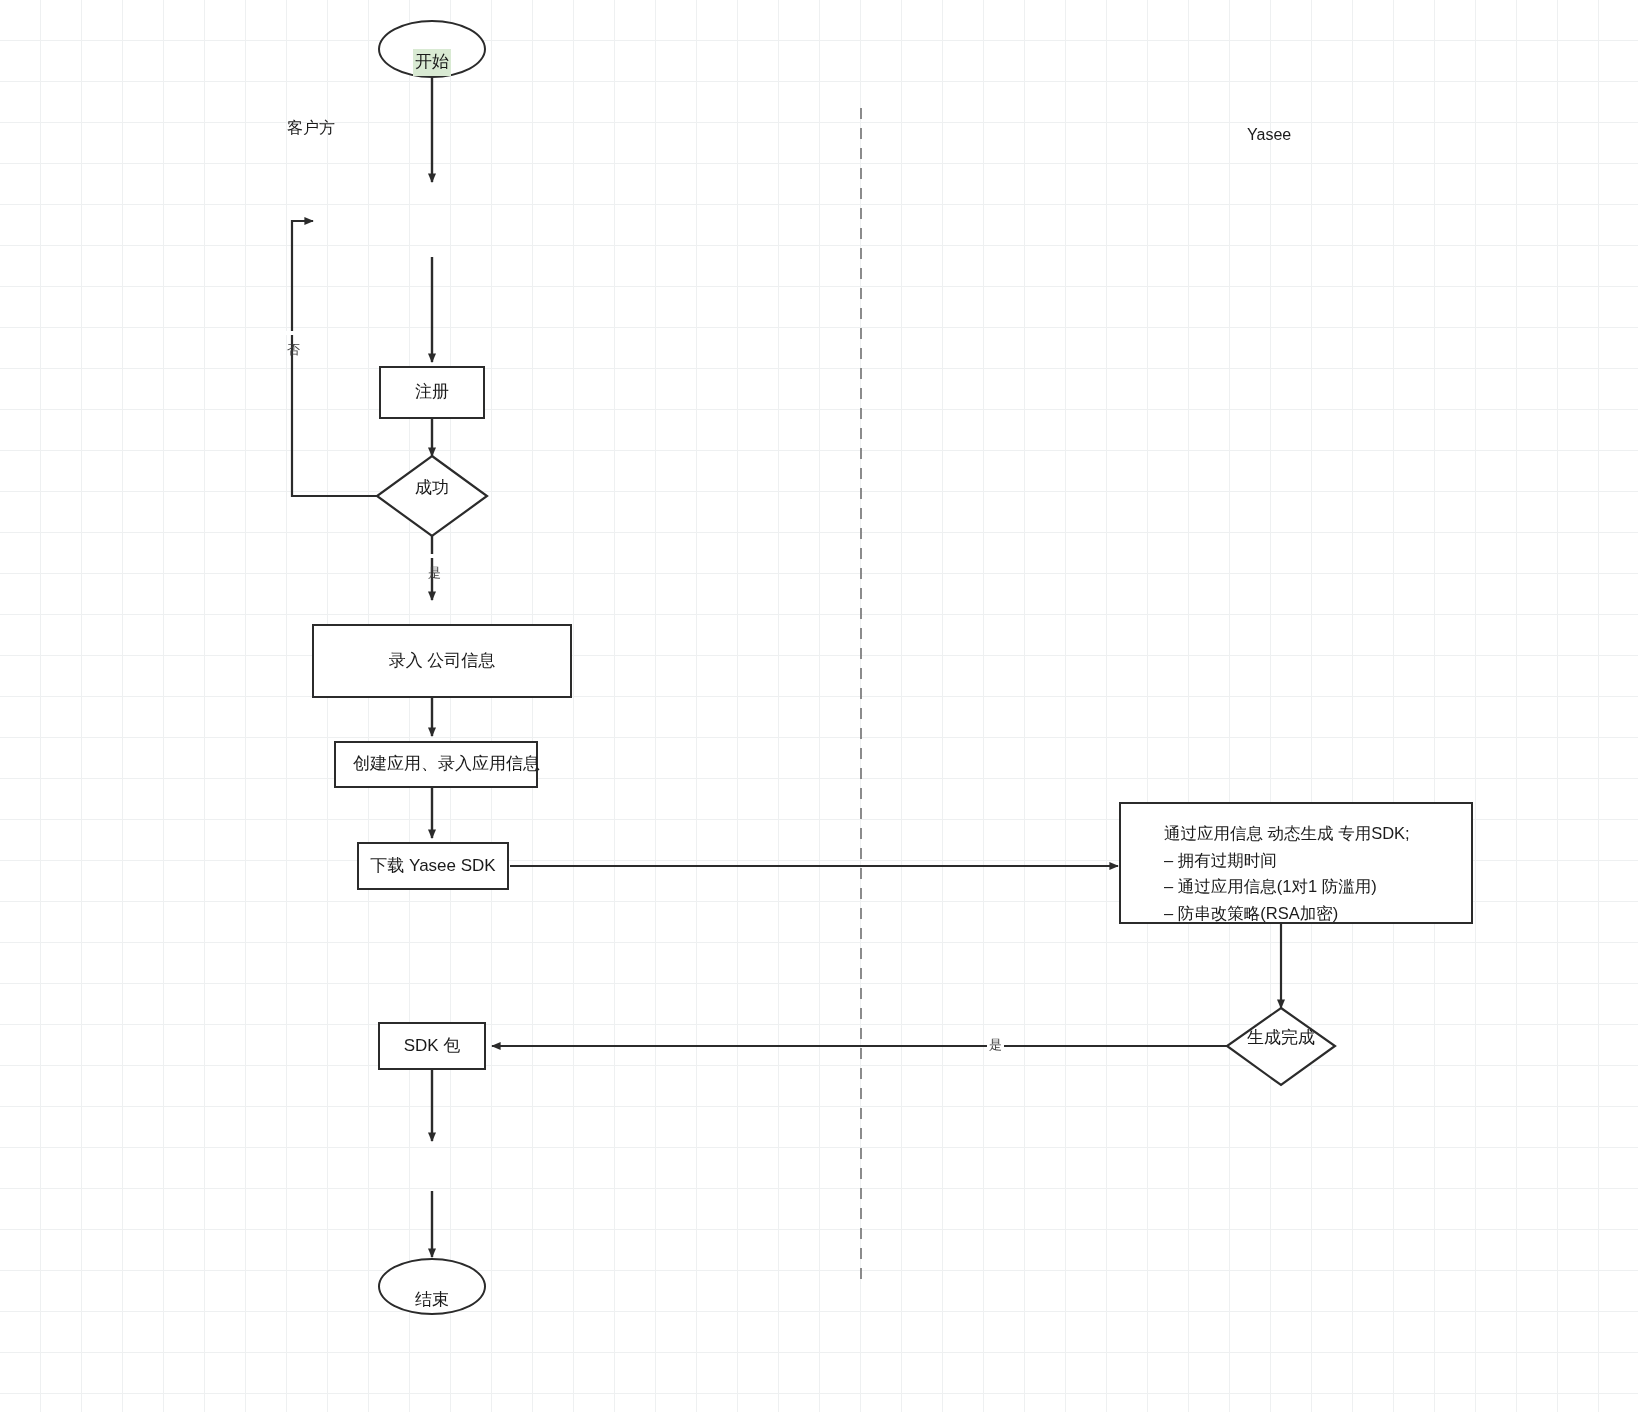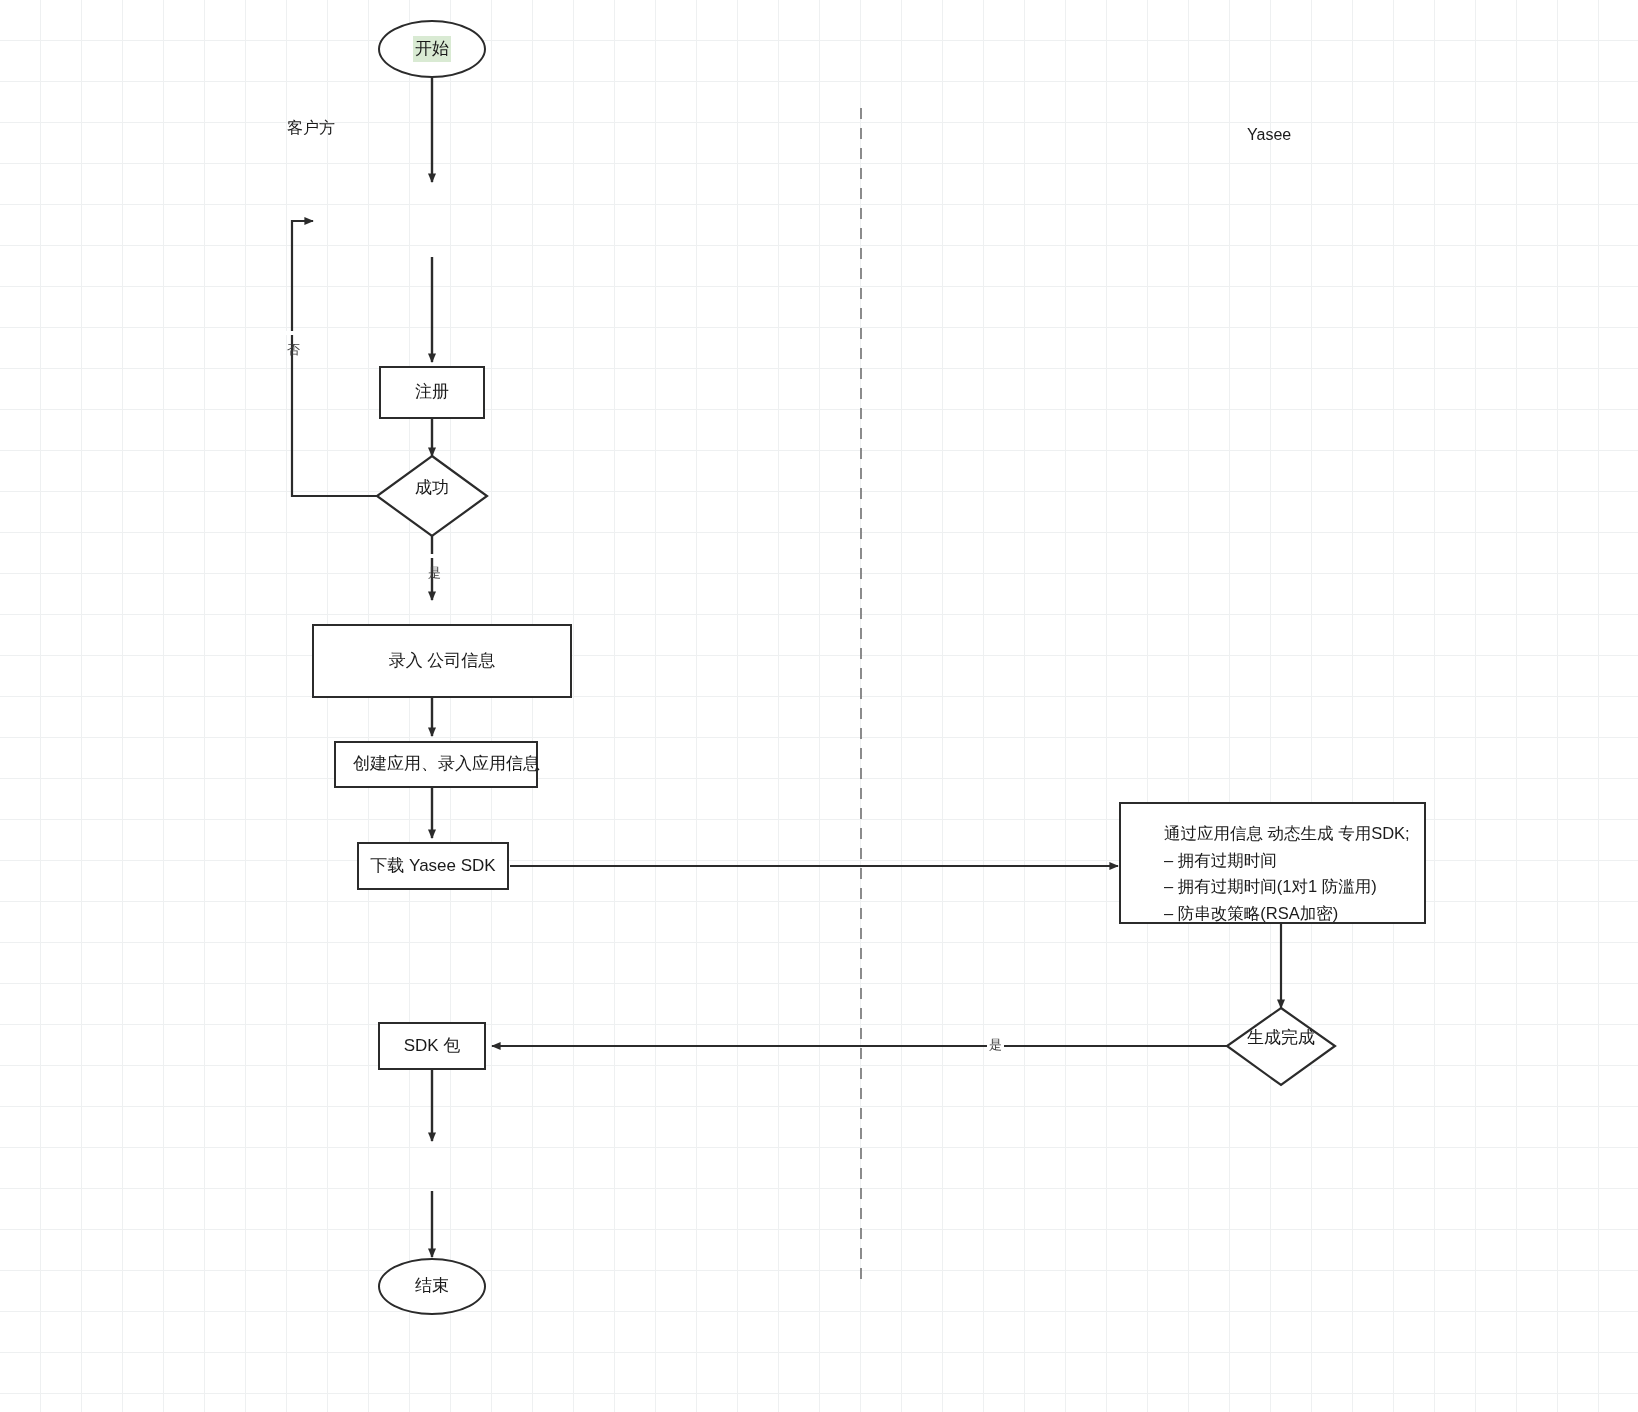--- a/index.html
+++ b/index.html
@@ -37,20 +37,21 @@
     border: 2px solid #2b2b2b;
     color: #1a1a1a;
     font-size: 17px;
     line-height: 1.45;
     text-align: center;
     white-space: nowrap;
   }
   .node.terminator {
     border-radius: 50%;
     border-width: 2px;
+    align-items: flex-end;
   }
   .node.panel {
     display: block;
     text-align: left;
     padding: 16px 14px 10px 14px;
     white-space: normal;
     font-size: 16.5px;
     line-height: 1.62;
   }
   .panel-line { display: block; }
@@ -157,24 +158,24 @@
   </div>
 
   <div class="node" style="left:334px; top:741px; width:204px; height:47px;padding-left:21px;">
     <span>创建应用、录入应用信息</span>
   </div>
 
   <div class="node" style="left:357px; top:842px; width:152px; height:48px;">
     <span>下载 Yasee SDK</span>
   </div>
 
-  <div class="node panel" style="left:1119px; top:802px; width:307px; height:122px;padding-left:43px;">
+  <div class="node panel" style="left:1119px; top:802px; width:354px; height:122px;padding-left:43px;">
     <span class="panel-line">通过应用信息 动态生成 专用SDK;</span>
     <span class="panel-line">–  拥有过期时间</span>
-    <span class="panel-line">–  拥有过期时间(1对1 防滥用)</span>
+    <span class="panel-line">–  通过应用信息(1对1 防滥用)</span>
     <span class="panel-line">–  防串改策略(RSA加密)</span>
   </div>
 
   <div class="diamond-label" style="left:1227px; top:1026px; width:108px; height:40px;">
     <span>生成完成</span>
   </div>
 
   <div class="node" style="left:378px; top:1022px; width:108px; height:48px;">
     <span>SDK 包</span>
   </div>

